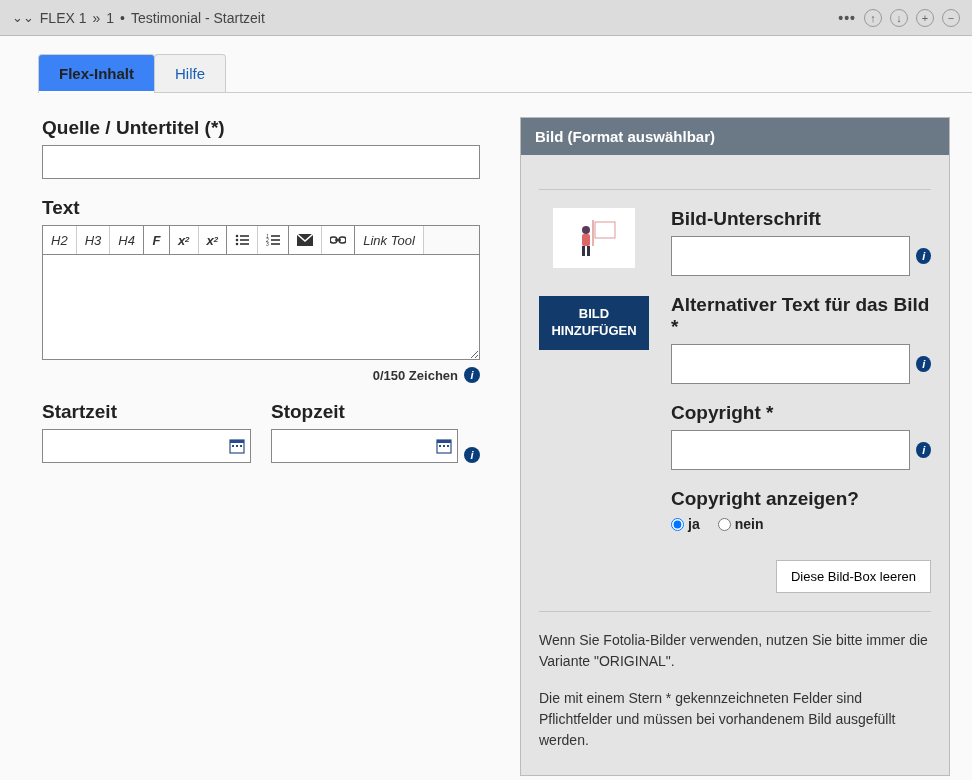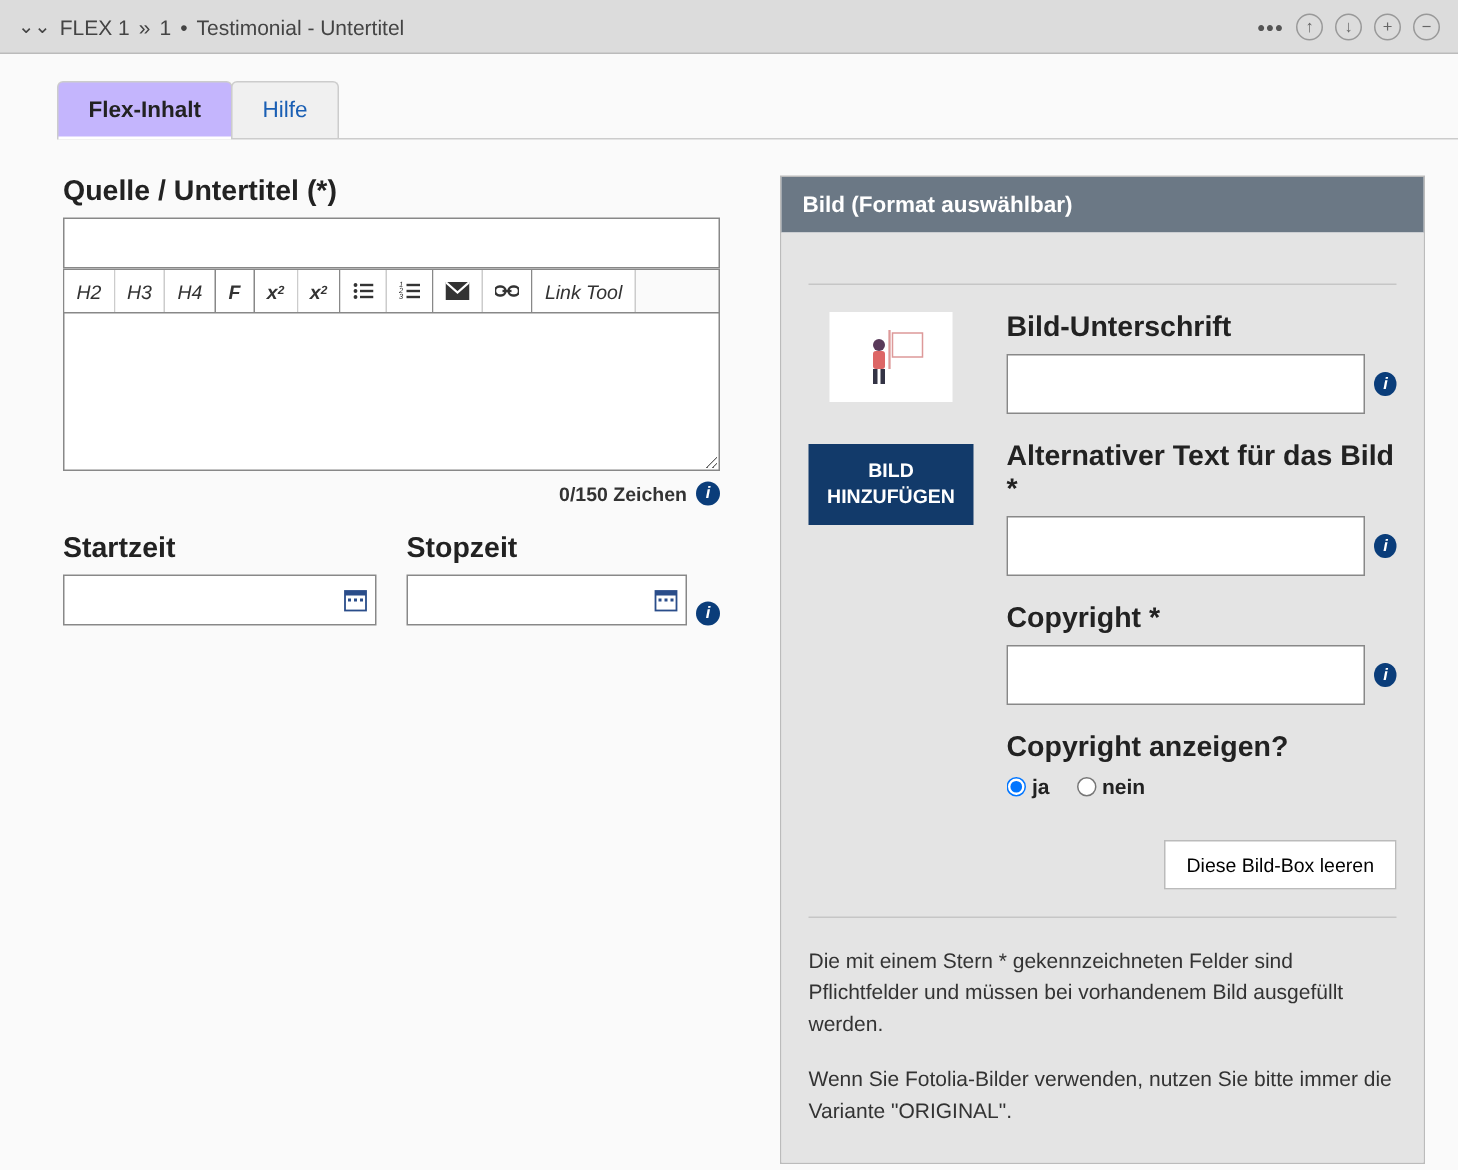--- a/index.html
+++ b/index.html
@@ -30,21 +30,21 @@
   border: 1px solid #ccc;
   border-bottom: none;
   background: #f0f0f0;
   color: #1a5fb4;
   cursor: pointer;
   margin-right: -1px;
   border-top-left-radius: 4px;
   border-top-right-radius: 4px;
 }
 .tab.active {
-  background: #c4b5fd;
+  background: #3b82f6;
   color: #222;
   font-weight: bold;
   position: relative;
   z-index: 2;
 }
 .tab.active::after{
   content:"";
   position:absolute; left:0; right:0; bottom:-1px; height:2px; background:#fff;
 }
 .panel {
@@ -193,21 +193,21 @@
 </head>
 <body>
 
 <div class="topbar">
   <div class="topbar-left">
     <span class="chev">⌄⌄</span>
     <span>FLEX 1</span>
     <span>»</span>
     <span>1</span>
     <span>•</span>
-    <span>Testimonial - Untertitel</span>
+    <span>Testimonial - Startzeit</span>
   </div>
   <div class="topbar-right">
     <span class="dots">•••</span>
     <span class="ti">↑</span>
     <span class="ti">↓</span>
     <span class="ti">+</span>
     <span class="ti">−</span>
   </div>
 </div>
 
@@ -218,20 +218,21 @@
     <div class="tab">Hilfe</div>
   </div>
 
   <div class="panel">
 
     <div class="column left-col">
 
       <label class="field-label" style="margin-top:0">Quelle / Untertitel (*)</label>
       <input class="text-input" type="text" value="" style="">
 
+      <label class="field-label">Text</label>
 
       <div class="toolbar">
         <span class="tb-btn">H2</span>
         <span class="tb-btn">H3</span>
         <span class="tb-btn sep-after">H4</span>
         <span class="tb-btn bold sep-after">F</span>
         <span class="tb-btn bold">
             <span>x</span>
             <sup style="font-size:8px">2</sup>
           </span>
@@ -376,20 +377,20 @@
                 </div>
               </div>
 
               <button class="clear-btn">Diese Bild-Box leeren</button>
               <div style="clear:both"></div>
             </div>
           </div>
 
           <hr class="sep">
 
+          <div class="note">Wenn Sie Fotolia-Bilder verwenden, nutzen Sie bitte immer die Variante "ORIGINAL".</div>
           <div class="note">Die mit einem Stern * gekennzeichneten Felder sind Pflichtfelder und müssen bei vorhandenem Bild ausgefüllt werden.</div>
-          <div class="note">Wenn Sie Fotolia-Bilder verwenden, nutzen Sie bitte immer die Variante "ORIGINAL".</div>
         </div>
       </div>
     </div>
 
   </div>
 </div>
 
 </body></html>

